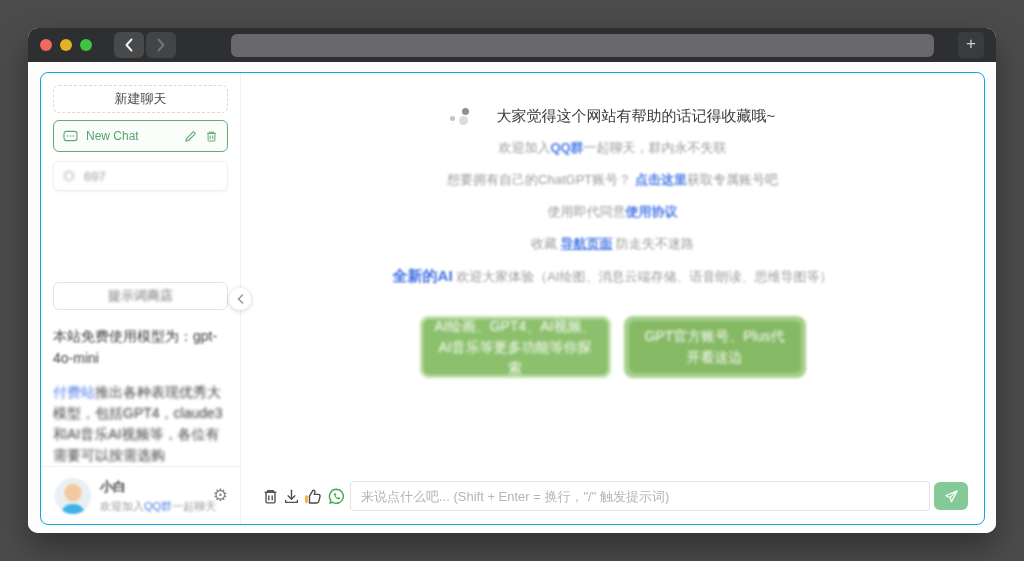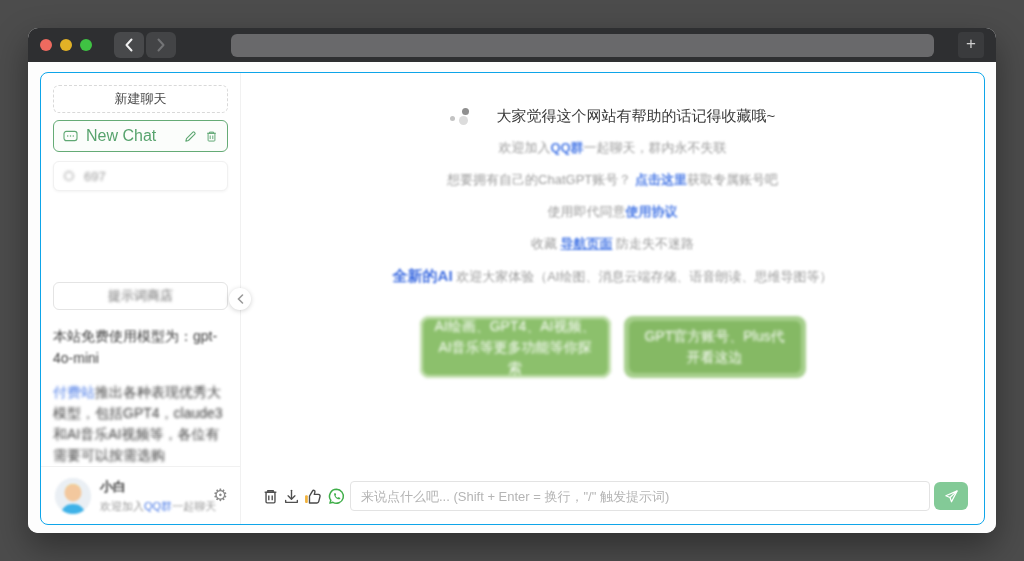--- a/index.html
+++ b/index.html
@@ -30,21 +30,21 @@
   .card { position:absolute; left:12px; right:11px; top:10px; bottom:8px; background:#fff;
           border:1px solid #0ea5e9; border-radius:8px; display:flex; }
 
   
   .sidebar { position:relative; width:200px; border-right:1px solid #f1f1f1;
              display:flex; flex-direction:column; padding:12px 12px 0 12px; }
   .newchat-btn { height:28px; border:1px dashed #d9d9d9; border-radius:6px; background:#fff;
                  font-size:13px; color:#4a4a4a; display:flex; align-items:center; justify-content:center; }
   .chat-item { height:32px; border-radius:6px; display:flex; align-items:center; padding:0 9px; }
   .chat-item.active { margin-top:7px; border:1px solid #65ab76; background:#fbfdfb; color:#57a36d; }
-  .chat-item.active .chat-label { flex:1; font-size:16px; margin-left:8px; }
+  .chat-item.active .chat-label { flex:1; font-size:12px; margin-left:8px; }
   .chat-item.plain { margin-top:9px; height:30px; border:1px solid #f1f1f1; background:#fff;
                      box-shadow:0 1px 3px rgba(0,0,0,.05); color:#9b9b9b; font-size:13px; }
   .chat-item.plain .chat-label { margin-left:8px; }
   .item-actions { display:flex; gap:8px; align-items:center; }
   .spacer { flex:1; }
   .shop-btn { height:28px; border:1px solid #e4e4e4; border-radius:6px; background:#fff;
               font-size:13px; color:#666; display:flex; align-items:center; justify-content:center; }
   .notice1 { margin-top:15px; font-size:14px; color:#3c3c3c; line-height:22px; }
   .notice2 { margin-top:13px; font-size:14px; color:#3c3c3c; line-height:21px; }
   .blue { color:#4a7ae6; }

